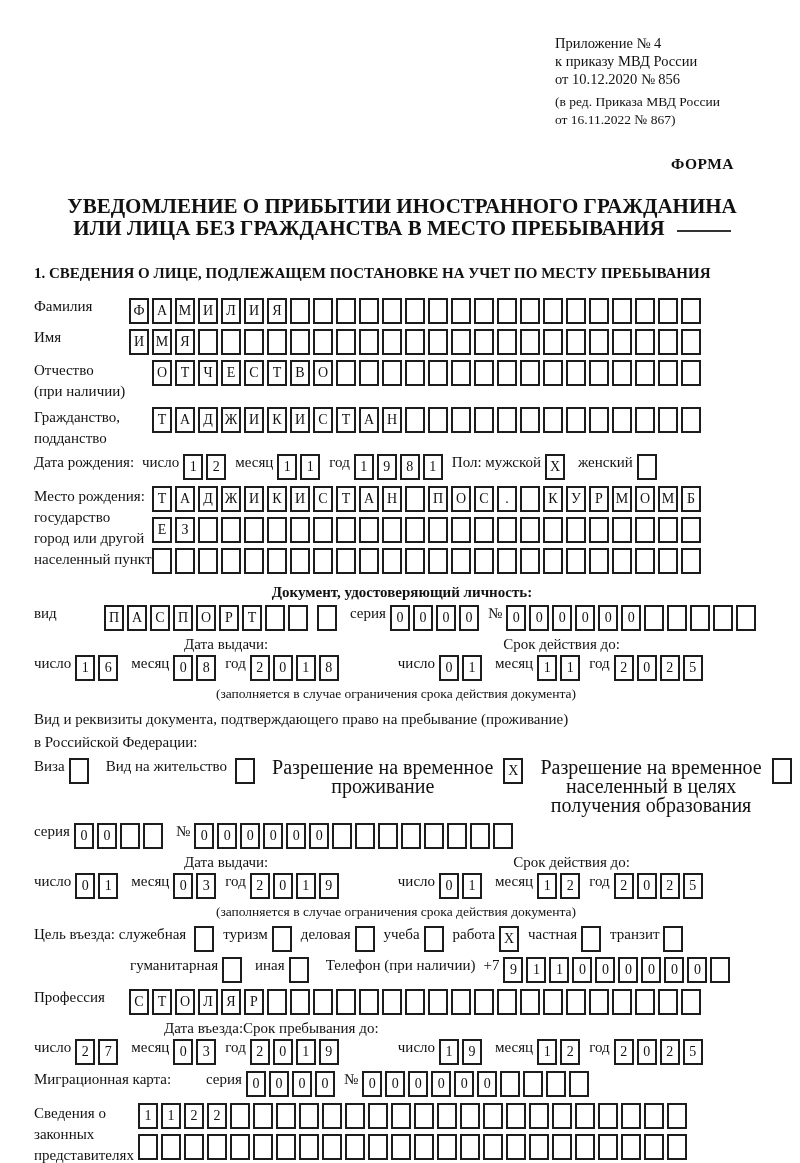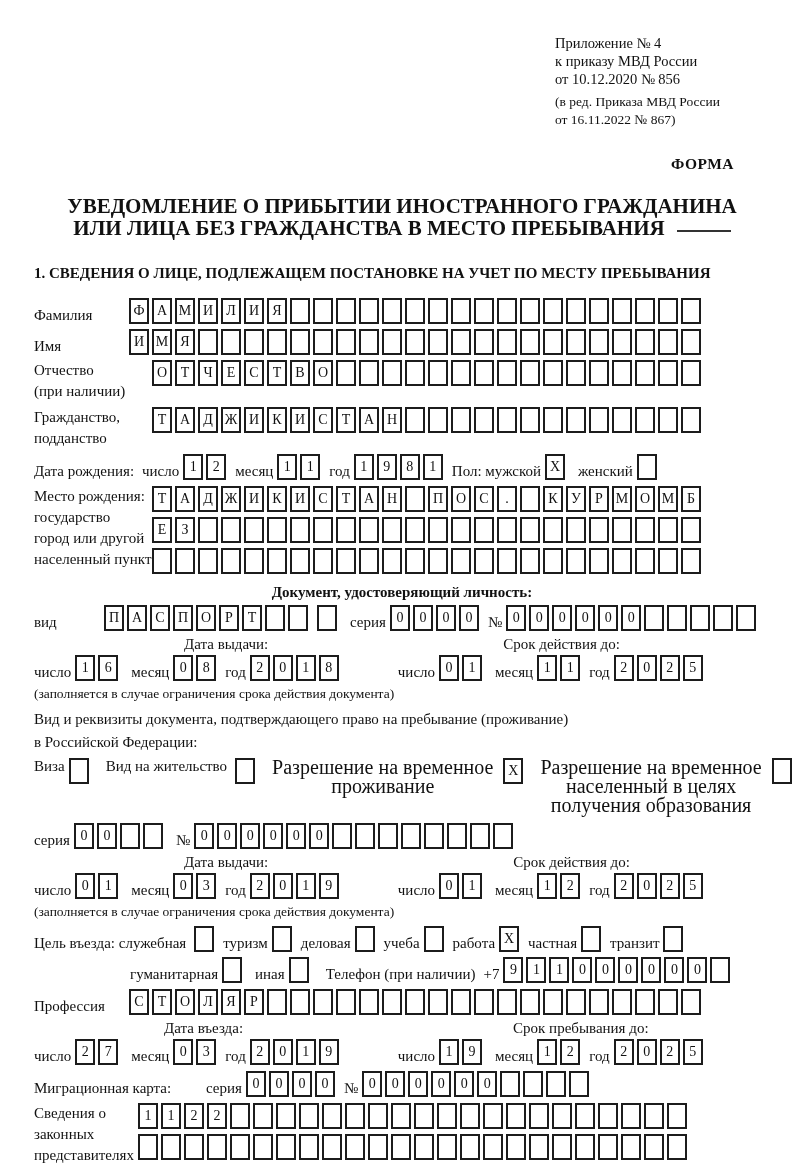--- a/index.html
+++ b/index.html
@@ -5,38 +5,38 @@
   html,body{margin:0;padding:0;background:#fff;}
   body{width:800px;height:1163px;overflow:hidden;color:#111;
        font-family:"Liberation Serif","DejaVu Serif",serif;font-size:15px;}
   .page{padding:34px 30px 0 34px;}
   .annex{margin-left:auto;width:215px;line-height:18px;font-size:14.5px;}
   .annex .edit{margin-top:5px;font-size:13.5px;}
   .forma{text-align:right;padding-right:36px;font-weight:bold;margin-top:26px;font-size:15.5px;letter-spacing:.5px;}
   .title{text-align:center;font-weight:bold;font-size:21px;margin-top:22px;line-height:22px;}
   .uline{display:inline-block;width:54px;border-bottom:2.5px solid #333;margin-left:12px;transform:translateY(-3px);}
   .sec1{font-weight:bold;font-size:15px;margin-top:26px;margin-bottom:16px;text-align:left;}
-  .row{display:flex;align-items:flex-end;margin-bottom:5px;white-space:nowrap;}
+  .row{display:flex;align-items:flex-start;margin-bottom:5px;white-space:nowrap;}
   .row.top{align-items:flex-start;}
   .lbl{flex:0 0 auto;}
   .lblcol{display:flex;flex-direction:column;line-height:21px;flex:0 0 auto;}
   .w95{width:95px;}
   .w118{width:118px;}
   .w104{width:104px;}
   .w70{width:70px;}
   .grid{display:inline-flex;flex:0 0 auto;}
   .gridcol{display:flex;flex-direction:column;}
   .gridcol .grid{margin-bottom:5px;}
   .cell{display:inline-block;width:16px;height:22px;border:2px solid #1c1c1c;margin-right:3px;
         text-align:center;line-height:22px;font-size:14px;background:#fff;}
   .sp6{width:6px;flex:0 0 auto;} .sp10{width:10px;flex:0 0 auto;} .sp14{width:14px;flex:0 0 auto;}
   .center{ text-align:center;}
   .bold{font-weight:bold;}
   .hdrline{display:flex;margin-bottom:2px;}
-  .note{font-size:13.5px;text-align:left;padding-right:12px;margin-top:1px;margin-bottom:6px;}
+  .note{font-size:13.5px;text-align:center;padding-right:12px;margin-top:1px;margin-bottom:6px;}
   .cbl{text-align:center;line-height:19px;font-size:20px;}
   .mr4{margin-right:4px;} .mr8{margin-right:8px;}
 </style>
 </head>
 <body>
 
 <div class="page">
 
   <div class="annex">
     <div>Приложение № 4</div>
@@ -604,21 +604,21 @@
         <span class="cell"></span>
         <span class="cell"></span>
         <span class="cell"></span>
         <span class="cell"></span>
         <span class="cell"></span>
       </span>
   </div>
 
   <div class="hdrline" style="margin-top:4px;">
     <span style="margin-left:130px">Дата въезда:</span>
-    <span style="margin-left:270px">Срок пребывания до:</span>
+    <span style="">Срок пребывания до:</span>
   </div>
 
   <div class="row">
     <span class="lbl mr4">число</span>
     <span class="grid">
         <span class="cell">2</span>
         <span class="cell">7</span>
       </span>
     <span class="sp10"></span>
     <span class="lbl mr4">месяц</span>

